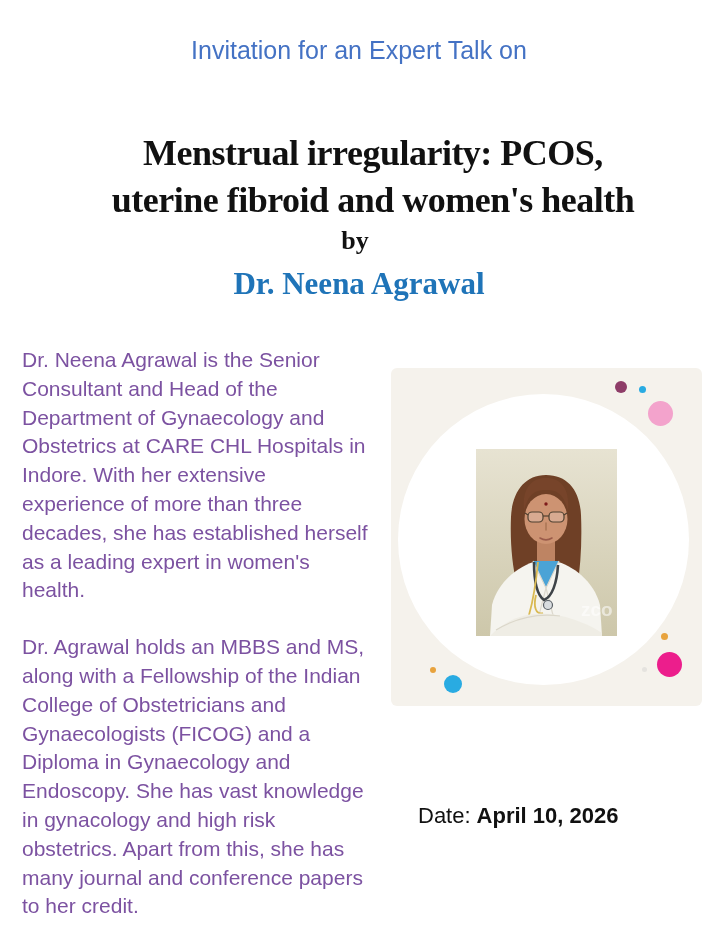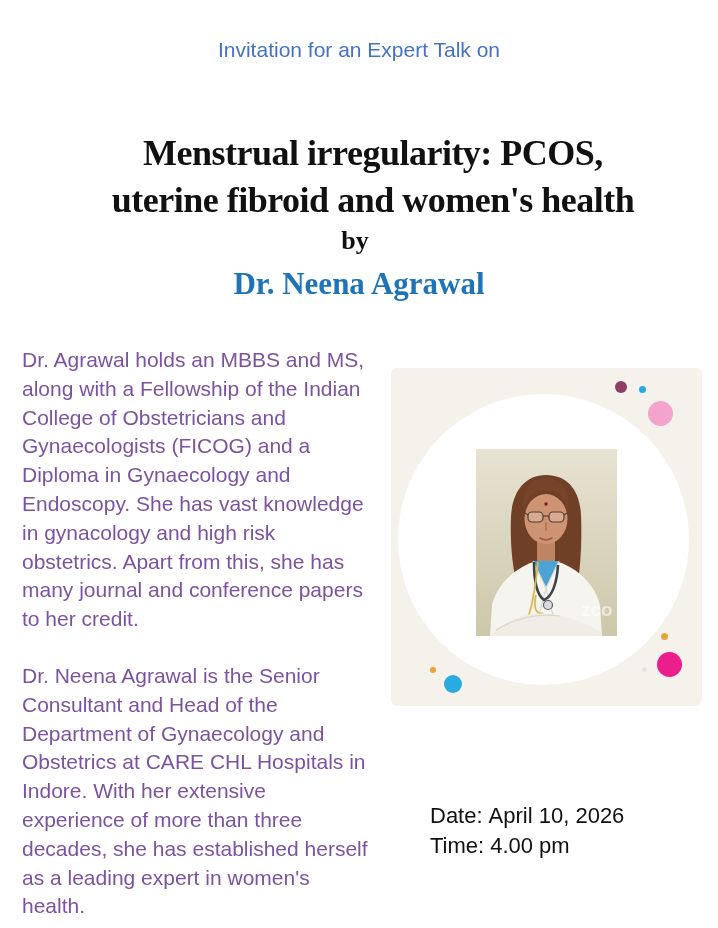--- a/index.html
+++ b/index.html
@@ -8,21 +8,21 @@
     background: #ffffff;
     font-family: "Liberation Sans", sans-serif;
     position: relative;
     overflow: hidden;
   }
   .page { position: absolute; inset: 0; }
 
   .eyebrow {
     position: absolute; top: 36px; left: 0; width: 718px;
     text-align: center;
-    font-size: 21px; line-height: 28px;
+    font-size: 25px; line-height: 28px;
     color: var(--header-blue);
   }
   .title {
     position: absolute; top: 116px; left: 0; width: 718px; margin: 14px;
     text-align: center;
     font-family: "Liberation Serif", serif;
     font-weight: bold;
     font-size: 36px; line-height: 47px;
     color: var(--ink);
     white-space: pre-line;
@@ -71,57 +71,57 @@
     width: 141px; height: 187px;
   }
   .photo svg { display: block; width: 141px; height: 187px; }
   .dot { position: absolute; border-radius: 50%; }
 
   .event {
     position: absolute; left: 418px; top: 801px;
     font-size: 22px; line-height: 30px;
     color: var(--ink);
   }
-  .event-row .lbl { margin-right: 6px; margin-left: 12px; }
-  .event-row b { font-weight: normal; }
+  .event-row .lbl { margin-right: 6px; }
+  .event-row b { font-weight: bold; }
 </style>
 </head>
 <body>
 
 <div class="page">
 
   <div class="eyebrow">Invitation for an Expert Talk on</div>
 
   <h1 class="title">Menstrual irregularity: PCOS,
 uterine fibroid and women's health</h1>
 
   <div class="by">by</div>
 
   <div class="speaker">Dr. Neena Agrawal</div>
 
   <div class="bio">
+    <p>Dr. Neena Agrawal is the Senior
+Consultant and Head of the
+Department of Gynaecology and
+Obstetrics at CARE CHL Hospitals in
+Indore. With her extensive
+experience of more than three
+decades, she has established herself
+as a leading expert in women's
+health.</p>
     <p>Dr. Agrawal holds an MBBS and MS,
 along with a Fellowship of the Indian
 College of Obstetricians and
 Gynaecologists (FICOG) and a
 Diploma in Gynaecology and
 Endoscopy. She has vast knowledge
 in gynacology and high risk
 obstetrics. Apart from this, she has
 many journal and conference papers
 to her credit.</p>
-    <p>Dr. Neena Agrawal is the Senior
-Consultant and Head of the
-Department of Gynaecology and
-Obstetrics at CARE CHL Hospitals in
-Indore. With her extensive
-experience of more than three
-decades, she has established herself
-as a leading expert in women's
-health.</p>
   </div>
 
   <div class="card">
     <div class="circle"></div>
 
     <div class="photo">
       <svg viewBox="0 0 141 187" xmlns="http://www.w3.org/2000/svg">
         <defs>
           <linearGradient id="pbg" x1="0" y1="0" x2="0" y2="1">
             <stop offset="0" stop-color="#E7E3D2"></stop>
@@ -176,16 +176,15 @@
         <div class="dot" style="left: 269.5px; top: 264.5px; width: 7px; height: 7px; background: rgb(232, 163, 61);"></div>
         <div class="dot" style="left: 265.5px; top: 283.5px; width: 25px; height: 25px; background: rgb(236, 30, 140);"></div>
         <div class="dot" style="left: 250.5px; top: 298.5px; width: 5px; height: 5px; background: rgb(229, 227, 223);"></div>
         <div class="dot" style="left: 39px; top: 299px; width: 6px; height: 6px; background: rgb(232, 163, 61);"></div>
         <div class="dot" style="left: 53px; top: 307px; width: 18px; height: 18px; background: rgb(41, 171, 226);"></div>
       </div>
   </div>
 
   <div class="event">
     <div class="event-row"><span class="lbl">Date:</span><b>April 10, 2026</b></div>
-    <div class="event-row"><span class="lbl">Time:</span><b>4.00 pm</b></div>
   </div>
 
 </div>
 
 </body></html>

